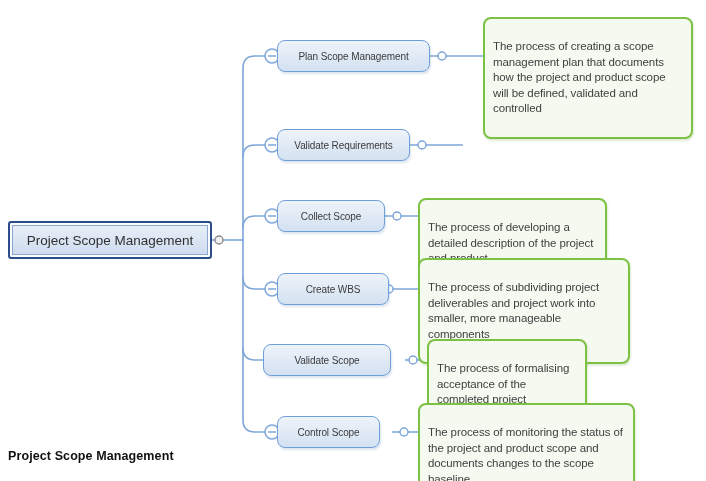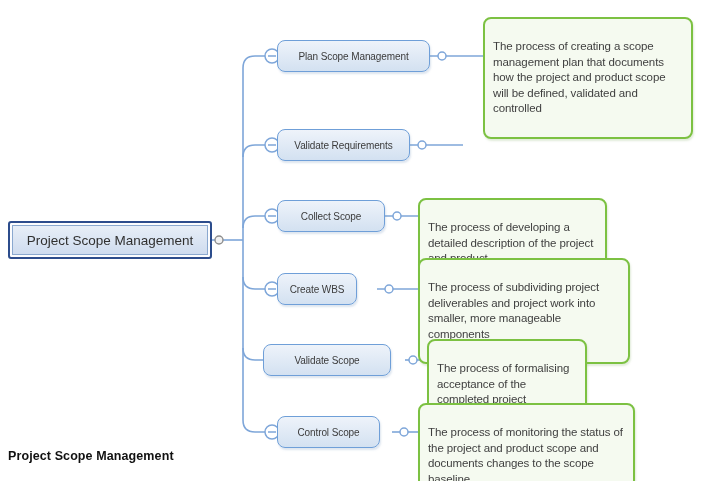--- a/index.html
+++ b/index.html
@@ -97,21 +97,21 @@
 
   <div class="node" style="left:277px;top:40px;width:153px">
     <span>Plan Scope Management</span>
   </div>
   <div class="node" style="left:277px;top:129px;width:133px">
     <span>Validate Requirements</span>
   </div>
   <div class="node" style="left:277px;top:200px;width:108px">
     <span>Collect Scope</span>
   </div>
-  <div class="node" style="left:277px;top:273px;width:80px">
+  <div class="node" style="left:277px;top:273px;width:112px">
     <span>Create WBS</span>
   </div>
   <div class="node" style="left:263px;top:344px;width:128px">
     <span>Validate Scope</span>
   </div>
   <div class="node" style="left:277px;top:416px;width:103px">
     <span>Control Scope</span>
   </div>
 
   <div class="desc" style="left:483px;top:17px;width:210px">

